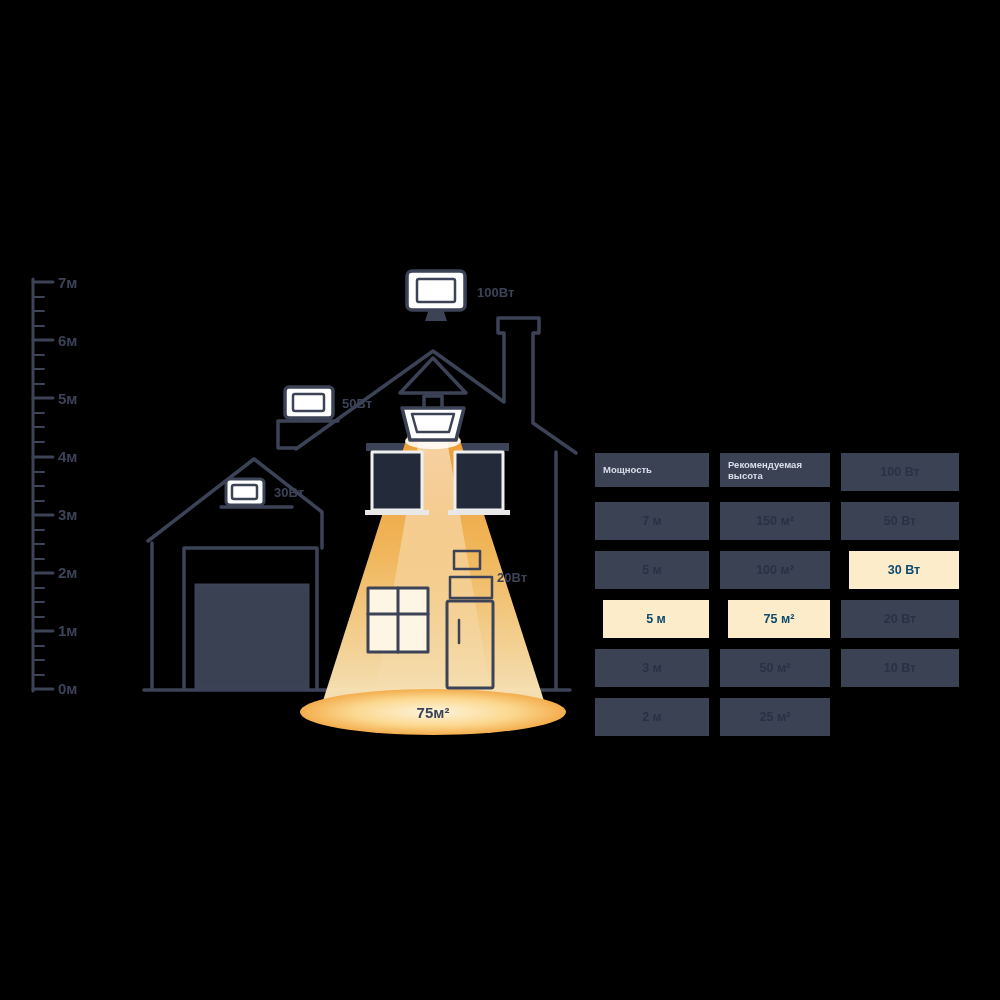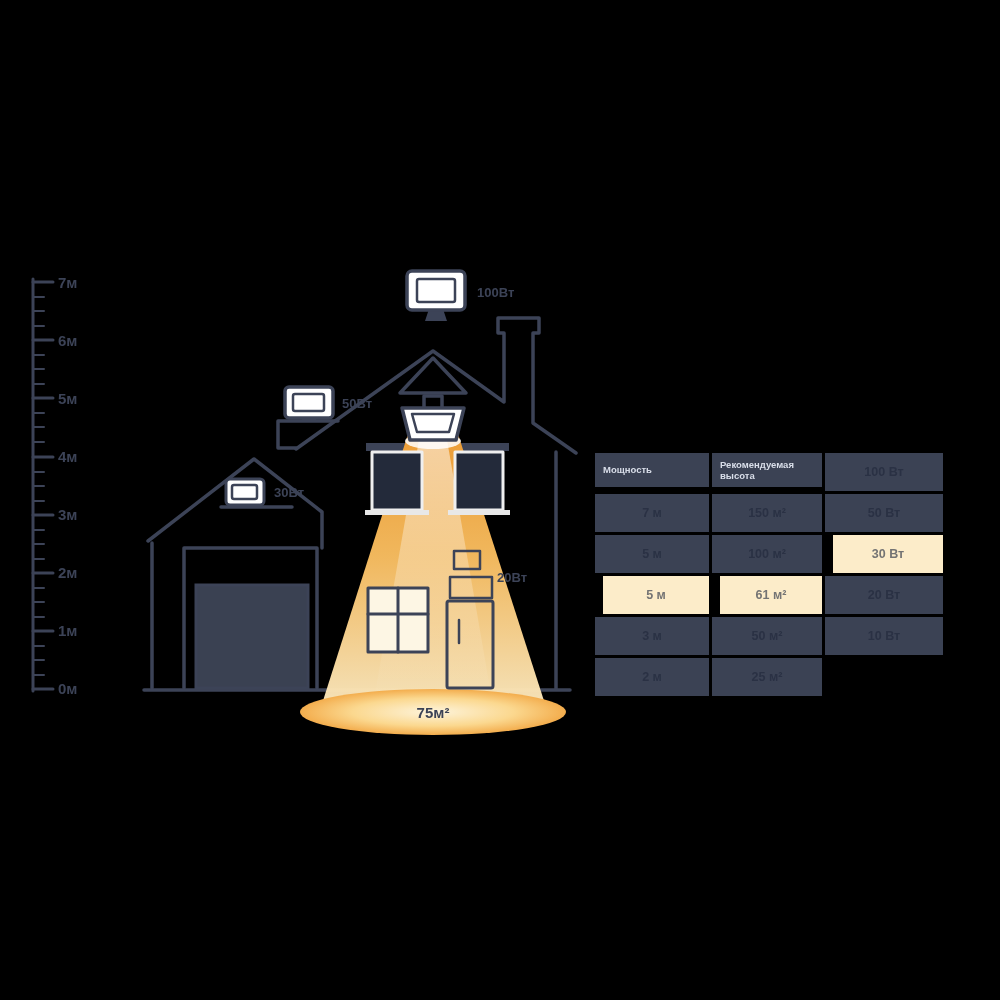--- a/index.html
+++ b/index.html
@@ -3,31 +3,31 @@
 <meta charset="utf-8">
 <style>
   * { margin:0; padding:0; box-sizing:border-box; }
   html,body { background:#000; }
   body { font-family:"Liberation Sans","DejaVu Sans",sans-serif; }
   .canvas { position:relative; width:1000px; height:1000px; background:#000; overflow:hidden; }
   svg.scene { position:absolute; left:0; top:0; }
 
   .spec-table {
     position:absolute; left:595px; top:453px; width:354px;
-    display:grid; grid-template-columns:114px 110px 118px; gap:3px;
+    display:grid; grid-template-columns:114px 110px 118px; gap:11px;
   }
   .th {
     background:#3b4254; color:#d9dee9; font-size:9.5px; font-weight:bold;
     height:34px; display:flex; align-items:center; padding:0 8px; line-height:1.2;
   }
   .td {
     background:#3b4254; color:#2a3144; font-size:12.5px; font-weight:bold;
     height:38px; display:flex; align-items:center; justify-content:center;
   }
-  .td.hl { background:#fcecc9; color:#737373;margin-left:8px; }
+  .td.hl { background:#fcecc9; color:#0c4a6e;margin-left:8px; }
 
   text { font-family:"Liberation Sans","DejaVu Sans",sans-serif; }
   .lbl { font-size:13px; font-weight:bold; fill:#3c4357; }
   .rlbl { font-size:15px; font-weight:bold; fill:#3c4357; }
   .area { font-size:15px; font-weight:bold; fill:#3b4256; text-anchor:middle; }
 </style>
 </head>
 <body>
 
 <div class="canvas">
@@ -165,21 +165,21 @@
     <div class="td">100 Вт</div>
     <div class="td">7 м</div>
     <div class="td">150 м²</div>
 
     <div class="td">50 Вт</div>
     <div class="td">5 м</div>
     <div class="td">100 м²</div>
 
     <div class="td hl">30 Вт</div>
     <div class="td hl">5 м</div>
-    <div class="td hl">61 м²</div>
+    <div class="td hl">75 м²</div>
 
     <div class="td">20 Вт</div>
     <div class="td">3 м</div>
     <div class="td">50 м²</div>
 
     <div class="td">10 Вт</div>
     <div class="td">2 м</div>
     <div class="td">25 м²</div>
   </div>
 

